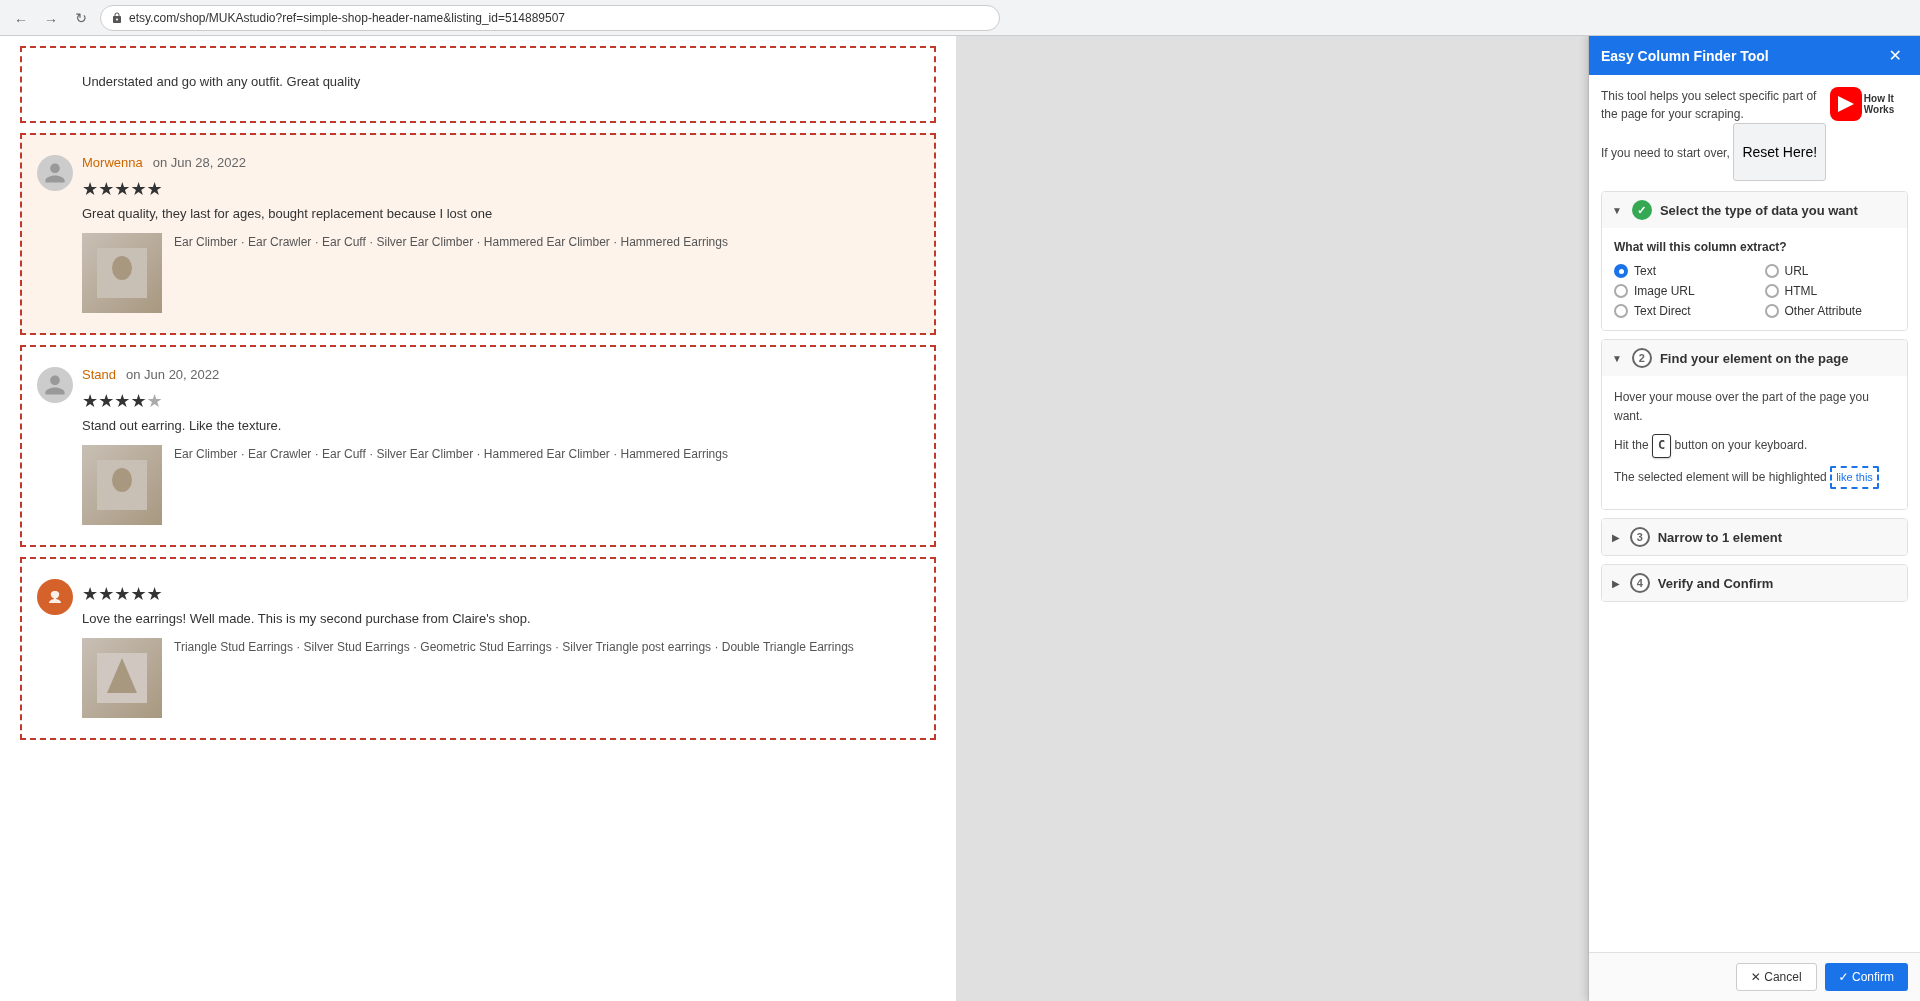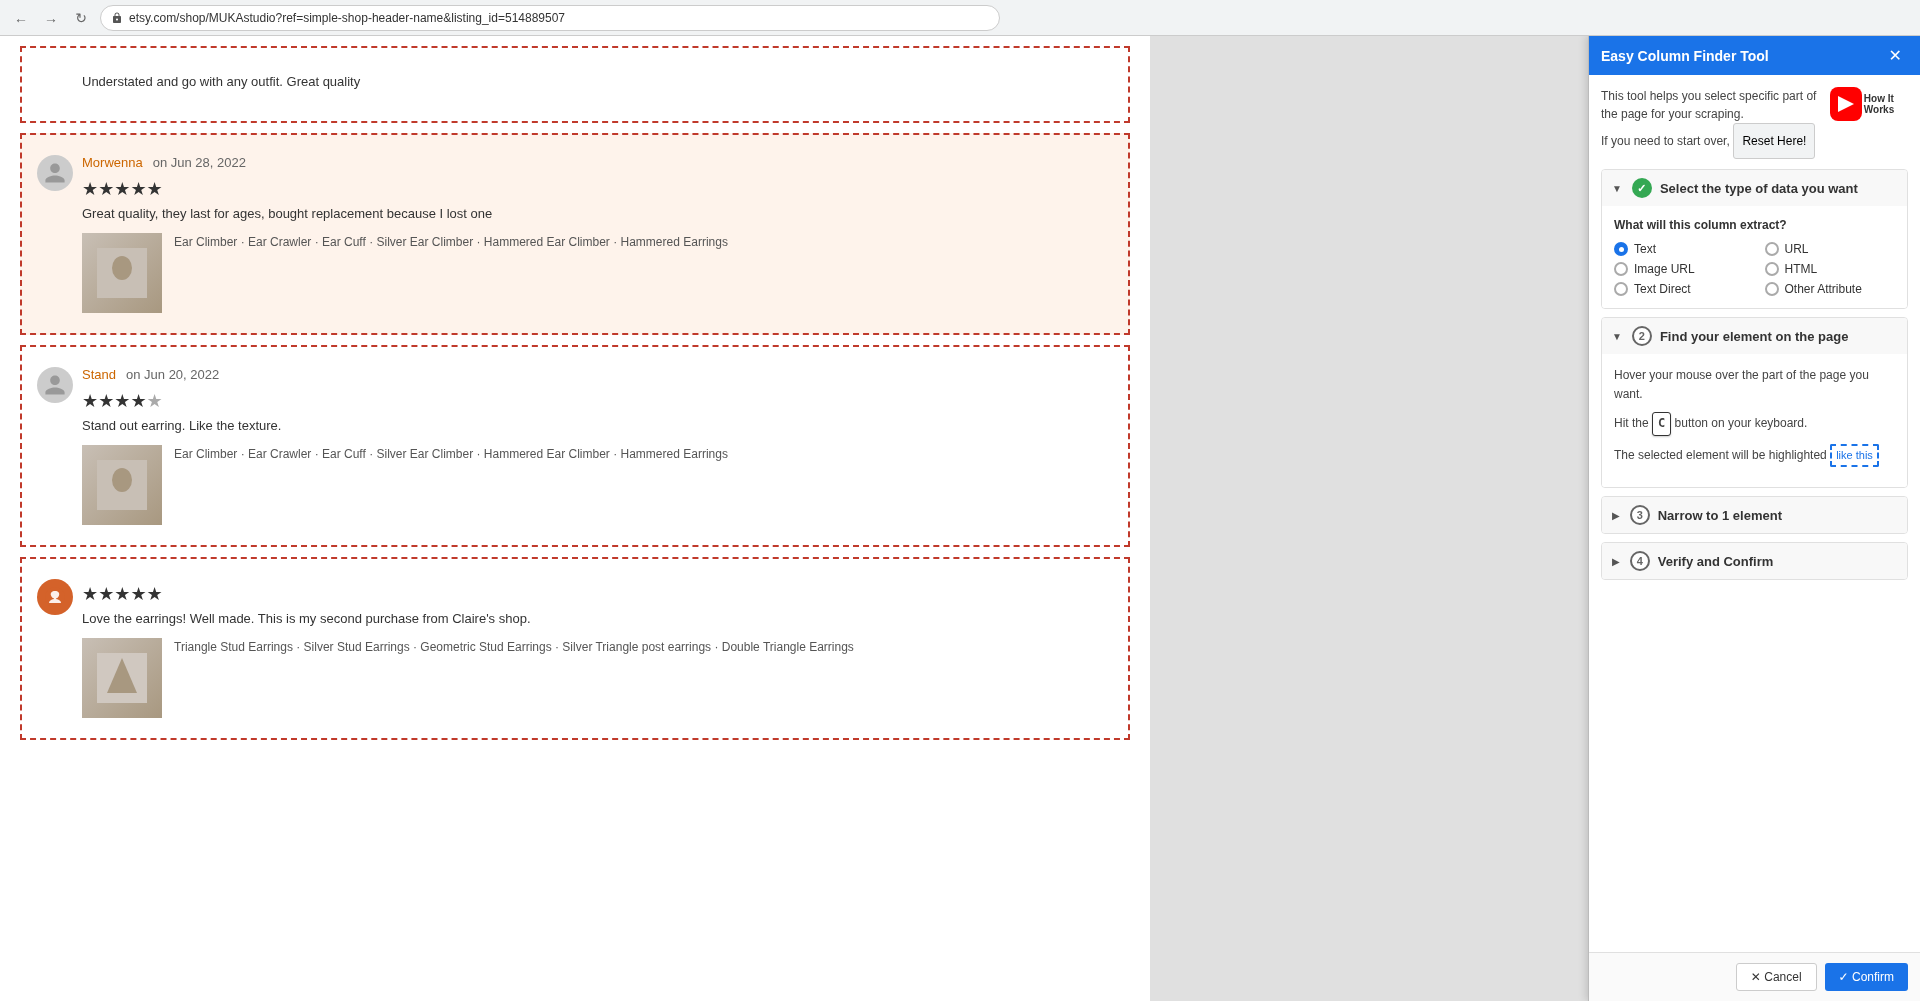--- a/index.html
+++ b/index.html
@@ -45,21 +45,21 @@
     
     .page-wrapper {
       margin-top: 36px;
       display: flex;
       width: 1920px;
       min-height: 965px;
     }
 
     
     .etsy-content {
-      width: 1150px;
+      width: 956px;
       background: white;
       padding: 0 0 40px 0;
       overflow-y: auto;
       max-height: 965px;
     }
 
     .review-item {
       padding: 20px 30px 20px 60px;
       border: 2px dashed #c0392b;
       margin: 10px 20px;
@@ -148,22 +148,22 @@
     .tool-intro-row {
       display: flex;
       align-items: flex-start;
       justify-content: space-between;
       margin-bottom: 10px;
     }
     .tool-intro-text { font-size: 12px; color: #444; line-height: 1.5; flex: 1; padding-right: 10px; }
     .reset-btn {
       background: #f1f3f4;
       border: 1px solid #ccc;
-      padding: 10px 8px;
-      font-size: 12px;
+      padding: 20px 8px;
+      font-size: 14px;
       cursor: pointer;
       border-radius: 3px;
       white-space: nowrap;
     }
 
     .youtube-btn {
       display: flex;
       flex-direction: row;
       align-items: center;
       text-decoration: none;

